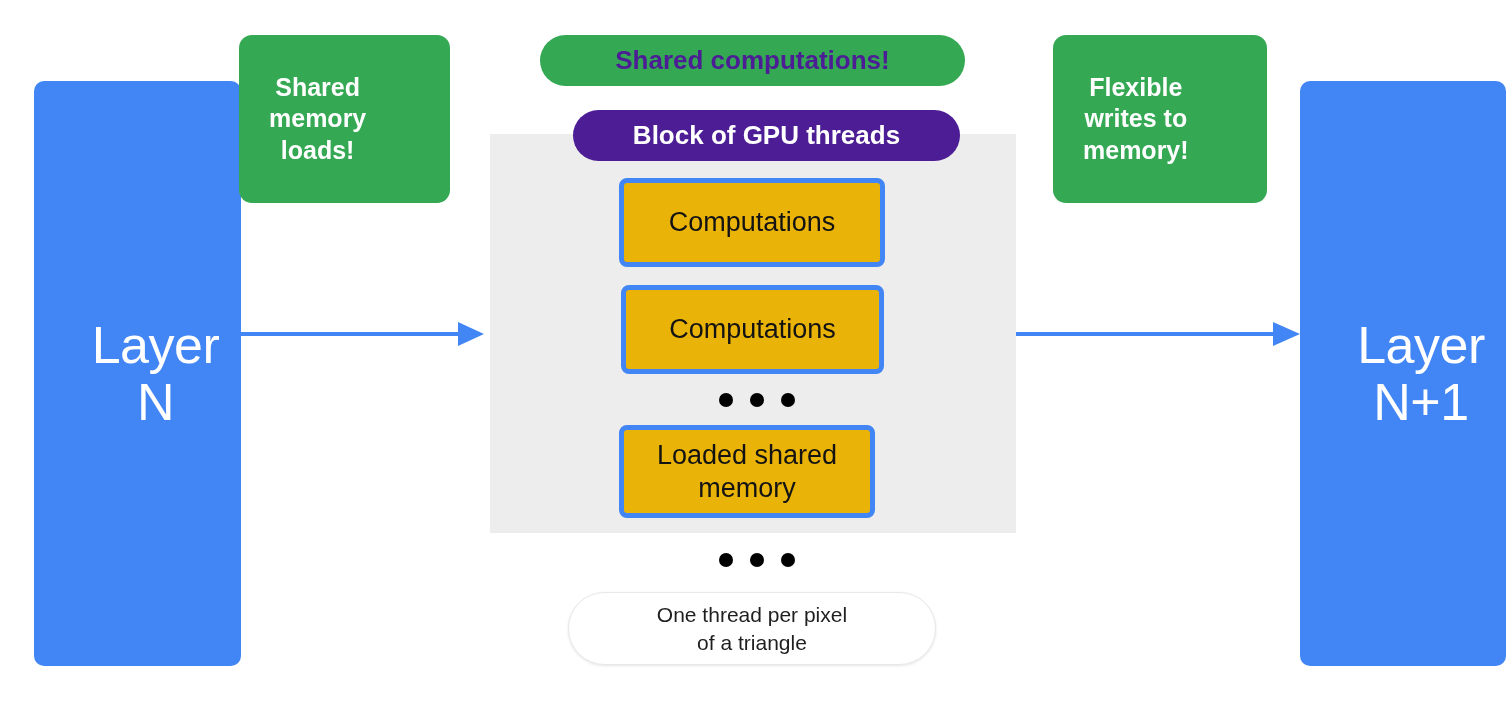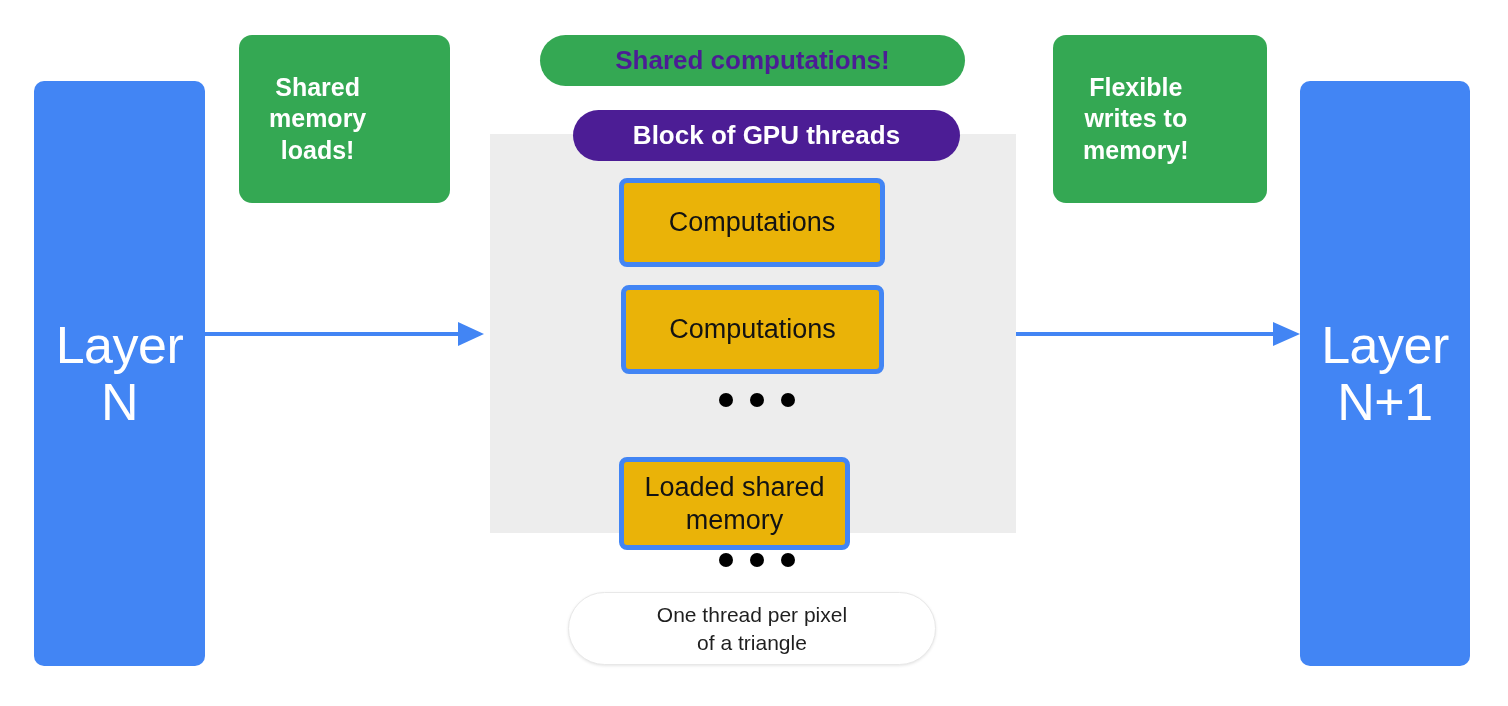--- a/index.html
+++ b/index.html
@@ -26,20 +26,21 @@
     background: #4285F4;
     border-radius: 10px;
     display: flex;
     align-items: center;
     justify-content: center;
     color: #ffffff;
     text-align: center;
     font-weight: 400;
     letter-spacing: -0.5px;
     line-height: 1.08;
+    padding-left: 36px;
   }
   #layer-n {
     left: 34px;  top: 81px;  width: 171px; height: 585px;
     font-size: 52px;
   }
   #layer-n1 {
     left: 1300px; top: 81px; width: 170px; height: 585px;
     font-size: 52px;
   }
   .layer-slab .slab-text { white-space: pre-line; display: block; }
@@ -118,21 +119,21 @@
     justify-content: center;
     text-align: center;
     color: #131313;
     font-size: 27px;
     font-weight: 400;
     line-height: 1.22;
     box-sizing: border-box;
   }
   #thread-box-0 { left: 619px; top: 178px; width: 266px; height: 89px; }
   #thread-box-1 { left: 621px; top: 285px; width: 263px; height: 89px; }
-  #thread-box-2 { left: 619px; top: 425px; width: 231px; height: 93px; margin-top: 32px; }
+  #thread-box-2 { left: 619px; top: 425px; width: 256px; height: 93px; }
   .thread-box .box-text { white-space: pre-line; display: block; }
 
   
   .dots {
     position: absolute;
     display: flex;
     align-items: center;
     gap: 17px;
   }
   .dots .dot {

